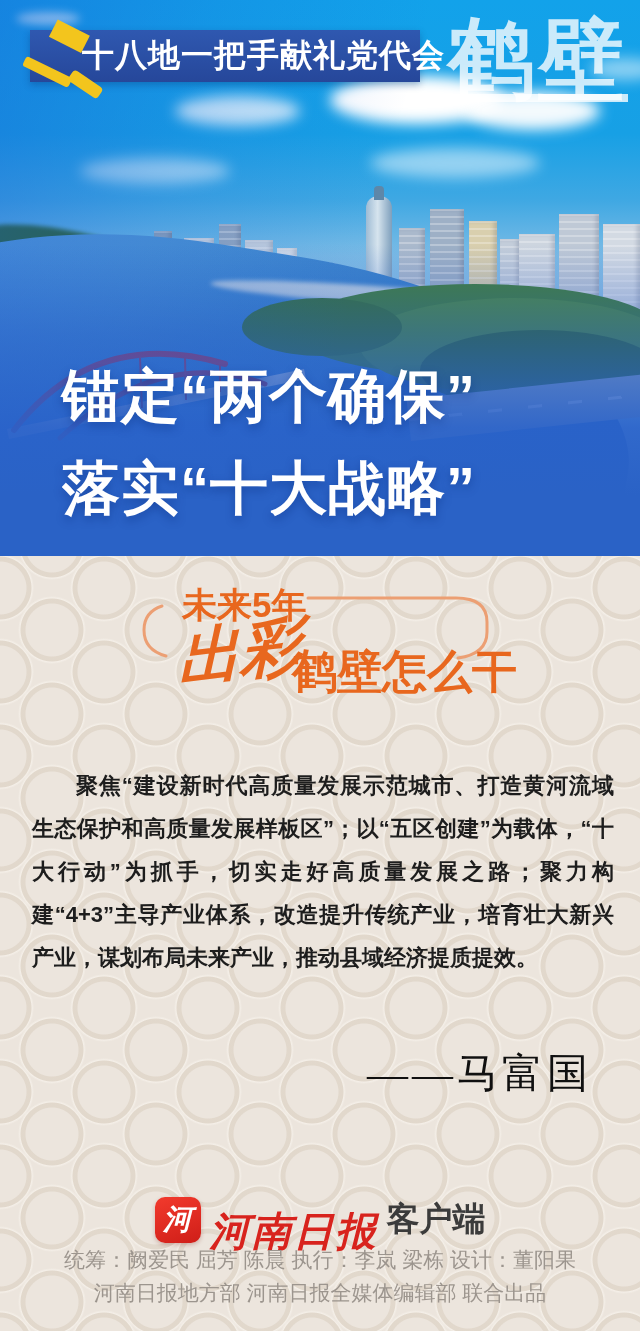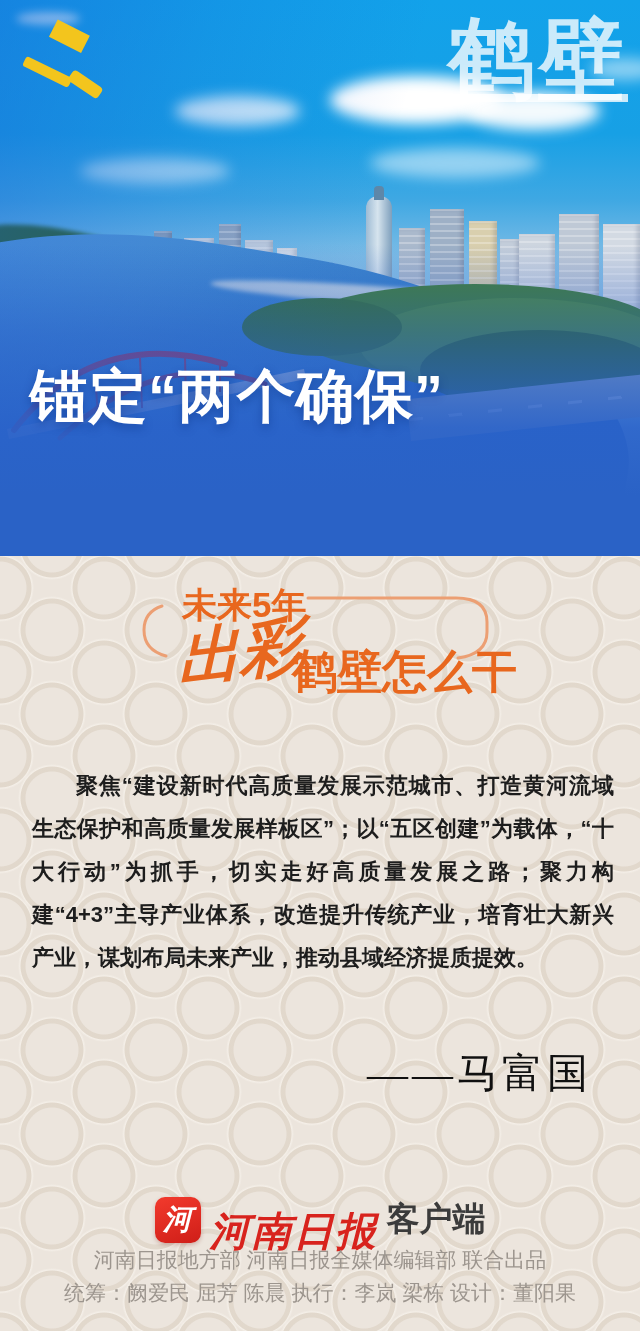--- a/index.html
+++ b/index.html
@@ -43,21 +43,21 @@
     background:linear-gradient(180deg,#2F58B0,#26479A);
     display:flex;align-items:center;padding-left:52px;box-sizing:border-box;
     box-shadow:0 3px 7px rgba(0,30,90,.28);}
   .banner-text{color:#FFFFFF;font-size:32px;font-weight:700;letter-spacing:1px;white-space:nowrap;}
   .emblem{position:absolute;top:12px;left:12px;width:102px;height:98px;}
   .watermark{position:absolute;top:16px;right:12px;font-size:86px;line-height:1;font-weight:800;
     color:rgba(255,255,255,.78);letter-spacing:4px;font-family:"DejaVu Serif","Liberation Serif",serif;text-decoration:underline;}
   
   .headline{position:absolute;left:30px;top:350px;color:#FFFFFF;font-weight:900;
     font-size:58px;letter-spacing:1px;text-shadow:0 4px 10px rgba(8,40,120,.4);}
-  .hl-line{display:block;height:92px;line-height:92px;white-space:nowrap;}
+  .hl-line{display:block;height:92px;line-height:92px;white-space:nowrap;margin-left:32px;}
   
   .slogan{position:absolute;top:578px;left:0;width:528px;height:130px;}
   .slogan-bracket{position:absolute;left:140px;top:16px;}
   .slogan-lead{position:absolute;left:182px;top:4px;font-size:35px;font-weight:900;color:#E8671E;white-space:nowrap;}
   .slogan-brush{position:absolute;left:178px;top:32px;font-size:62px;font-weight:900;font-style:italic;
     color:#E8671E;transform:rotate(-7deg) skewX(-6deg);font-family:"DejaVu Serif","Liberation Serif",serif;white-space:nowrap;}
   .slogan-rest{position:absolute;left:292px;top:64px;font-size:45px;font-weight:900;color:#E8671E;white-space:nowrap;}
   .article{position:absolute;top:742px;left:32px;width:582px;font-size:22px;line-height:43px;
     color:#1D1D1D;text-align:justify;text-indent:2em;font-weight:600;}
   .signature{position:absolute;top:1046px;right:48px;font-size:41px;color:#101010;letter-spacing:4px;
@@ -126,34 +126,38 @@
 
     <svg class="bridge" width="320" height="140" viewBox="0 0 320 140">
       <path d="M 8 122 L 305 62" stroke="#C9D4DE" stroke-width="10" fill="none" opacity="0.9"></path>
       <path d="M 14 118 Q 95 14 225 52" stroke="#C03148" stroke-width="6" fill="none" stroke-linecap="round"></path>
       <path d="M 60 126 Q 160 34 265 72" stroke="#B52C44" stroke-width="5" fill="none" stroke-linecap="round"></path>
       <path d="M 95 62 L 98 104 M 140 46 L 142 96 M 185 46 L 186 88 M 220 52 L 220 80" stroke="#C03148" stroke-width="2" fill="none"></path>
     </svg>
 
     <div class="hero-overlay"></div>
 
+    <div class="banner">
+      <span class="banner-text">十八地一把手献礼党代会</span>
+    </div>
 
     <svg class="emblem" viewBox="0 0 100 100">
       <g fill="#F3C51D" transform="rotate(-18 50 50)">
         <path d="M50 6 A44 44 0 1 0 50 94 A33 33 0 1 1 50 6 Z"></path>
         <rect x="58" y="62" width="13" height="36" rx="4" transform="rotate(-38 64 80)"></rect>
         <rect x="26" y="30" width="11" height="52" rx="3" transform="rotate(-46 31 56)"></rect>
         <path d="M58 8 L84 34 L70 48 L44 22 Z"></path>
       </g>
     </svg>
 
     <div class="watermark">鹤壁</div>
 
     <div class="headline">
       <span class="hl-line">锚定“两个确保”</span>
+      <span class="hl-line">落实“十大战略”</span>
     </div>
   </div>
 
   <div class="slogan">
     <svg class="slogan-bracket" width="352" height="92" viewBox="0 0 352 92">
       <path d="M 168 4 H 316 Q 347 4 347 28 V 38 Q 347 60 318 64" stroke="#EC9F73" stroke-width="3" fill="none" stroke-linecap="round"></path>
       <path d="M 22 12 Q 4 18 4 36 Q 4 56 26 62" stroke="#EC9F73" stroke-width="3" fill="none" stroke-linecap="round"></path>
     </svg>
     <span class="slogan-lead">未来5年</span>
     <span class="slogan-brush">出彩</span>
@@ -164,17 +168,17 @@
 
   <div class="signature">——马富国</div>
 
   <div class="brandbar">
     <span class="brand-icon">河</span>
     <span class="brand-name">河南日报</span>
     <span class="brand-suffix">客户端</span>
   </div>
 
   <div class="credits">
+    <span class="credit-line">统筹：阙爱民 屈芳 陈晨  执行：李岚 梁栋  设计：董阳果</span>
     <span class="credit-line">河南日报地方部 河南日报全媒体编辑部 联合出品</span>
-    <span class="credit-line">统筹：阙爱民 屈芳 陈晨  执行：李岚 梁栋  设计：董阳果</span>
   </div>
 
 </div>
 
 </body></html>

